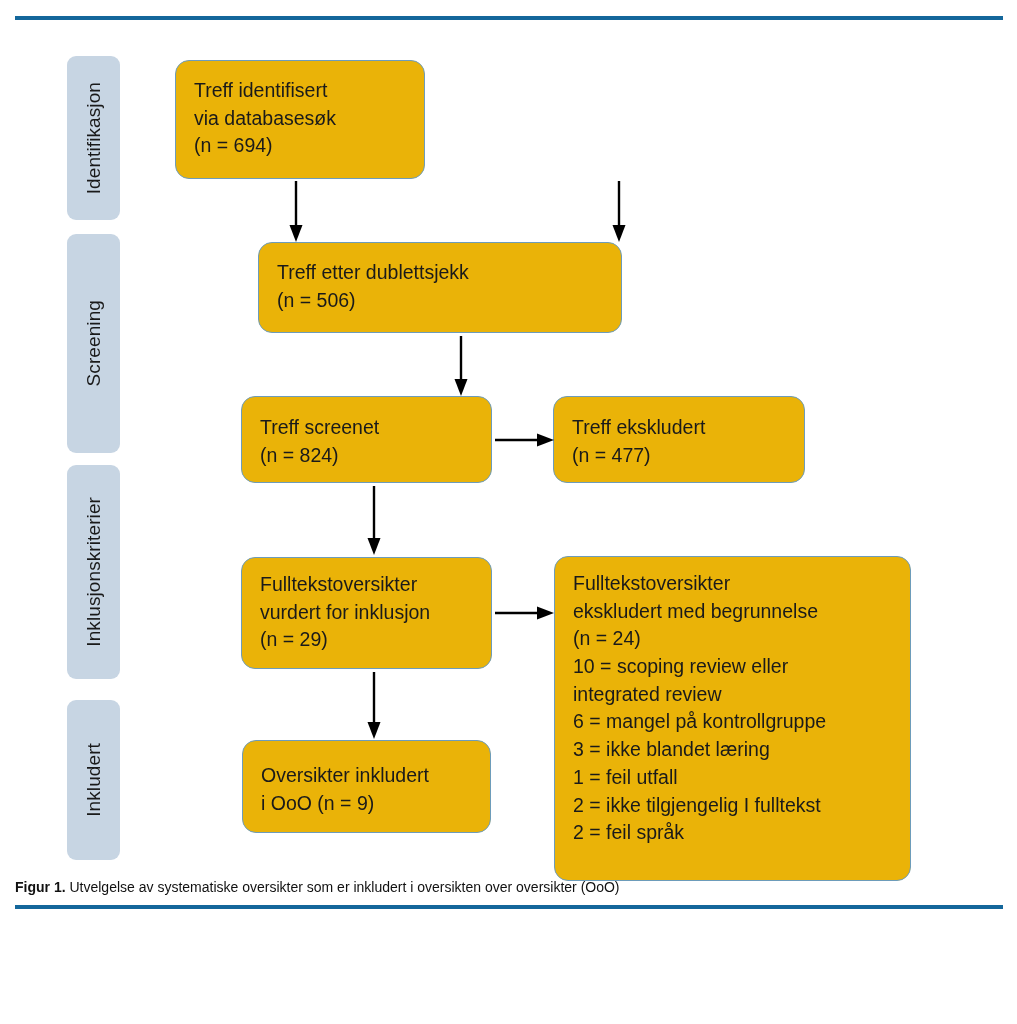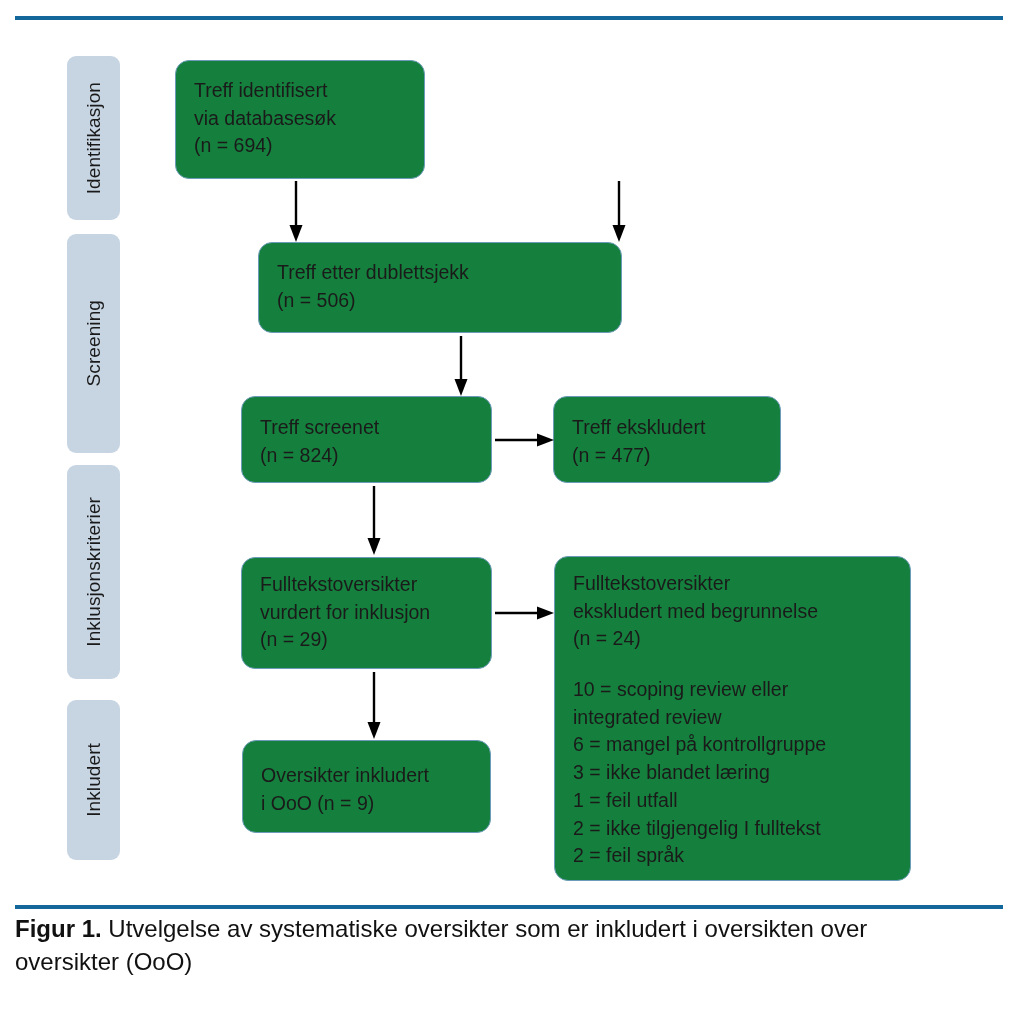--- a/index.html
+++ b/index.html
@@ -54,45 +54,45 @@
   .pill-1 { top: 234px; height: 219px; }
   .pill-2 { top: 465px; height: 214px; }
   .pill-3 { top: 700px; height: 160px; }
 
   
   .fbox {
     position: absolute;
     box-sizing: border-box;
     border: 1.6px solid #6d9cba;
     border-radius: 14px;
-    background: #15803d;
+    background: #eab308;
     padding: 13px 18px;
   }
   .fbox .btext {
     font-size: 19.5px;
     line-height: 1.42;
     color: #1a1a1a;
     white-space: pre-line;
   }
 
   .box-db       { left: 175px; top: 60px;  width: 250px; height: 119px; }
   .box-other    { left: 481px; top: 60px;  width: 284px; height: 119px; }
   .box-dedup    { left: 258px; top: 242px; width: 364px; height: 91px;  }
   .box-screened { left: 241px; top: 396px; width: 251px; height: 87px;  }
-  .box-excl     { left: 553px; top: 396px; width: 228px; height: 87px;  }
+  .box-excl     { left: 553px; top: 396px; width: 252px; height: 87px;  }
   .box-fulltext { left: 241px; top: 557px; width: 251px; height: 112px; }
   .box-reasons  { left: 554px; top: 556px; width: 357px; height: 325px; }
   .box-included { left: 242px; top: 740px; width: 249px; height: 93px;  }
 
   .box-db       .btext,
   .box-other    .btext,
   .box-dedup    .btext { padding-top: 3px; }
 
   .box-reasons .btext.reasons-head { margin: 0; }
-  .box-reasons .btext.reasons-list { margin-top: 23px; }
+  .box-reasons .btext.reasons-list { }
 
   .box-included .btext { padding-top: 8px; }
   .box-screened .btext,
   .box-excl     .btext { padding-top: 4px; }
 
   
   .conn { position: absolute; }
   .conn svg { display: block; overflow: visible; }
 
   .arr-db-dedup    { left: 288px; top: 181px; }
@@ -100,23 +100,23 @@
   .arr-dedup-scr   { left: 453px; top: 336px; }
   .arr-scr-fulltxt { left: 366px; top: 486px; }
   .arr-fulltxt-inc { left: 366px; top: 672px; }
   .arr-scr-excl    { left: 495px; top: 432px; }
   .arr-ft-reasons  { left: 495px; top: 605px; }
 
   
   .caption {
     position: absolute;
     left: 15px;
-    top: 912px;
+    top: 878px;
     width: 920px;
-    font-size: 24px;
+    font-size: 14px;
     line-height: 1.38;
     color: #111111;
   }
   .caption .cap-strong { font-weight: bold; }
 </style>
 </head>
 <body>
 
 <div id="page">
 

